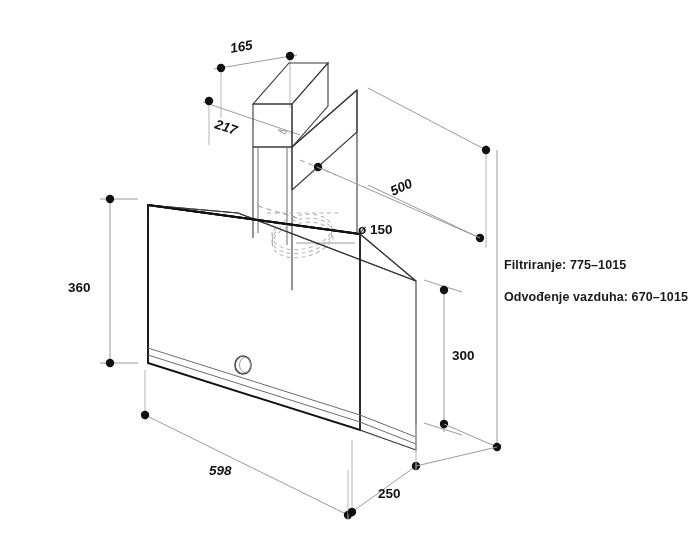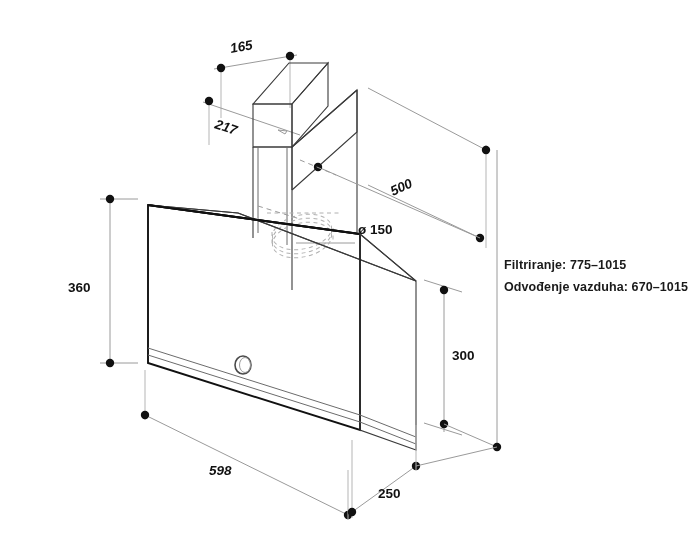--- a/index.html
+++ b/index.html
@@ -36,21 +36,21 @@
   .note {
     position: absolute;
     font-family: "Liberation Sans", sans-serif;
     font-weight: bold;
     font-size: 12.5px;
     color: #1a1a1a;
     letter-spacing: 0.1px;
     white-space: nowrap;
   }
   #note-filter { left: 504px; top: 258px; text-align: center; }
-  #note-duct   { left: 504px; top: 280px; }
+  #note-duct   { left: 504px; top: 290px; }
 </style>
 </head>
 <body>
 
 <div id="root">
 
   <svg id="drawing" viewBox="0 0 700 560">
 
     <defs>
       <style>

